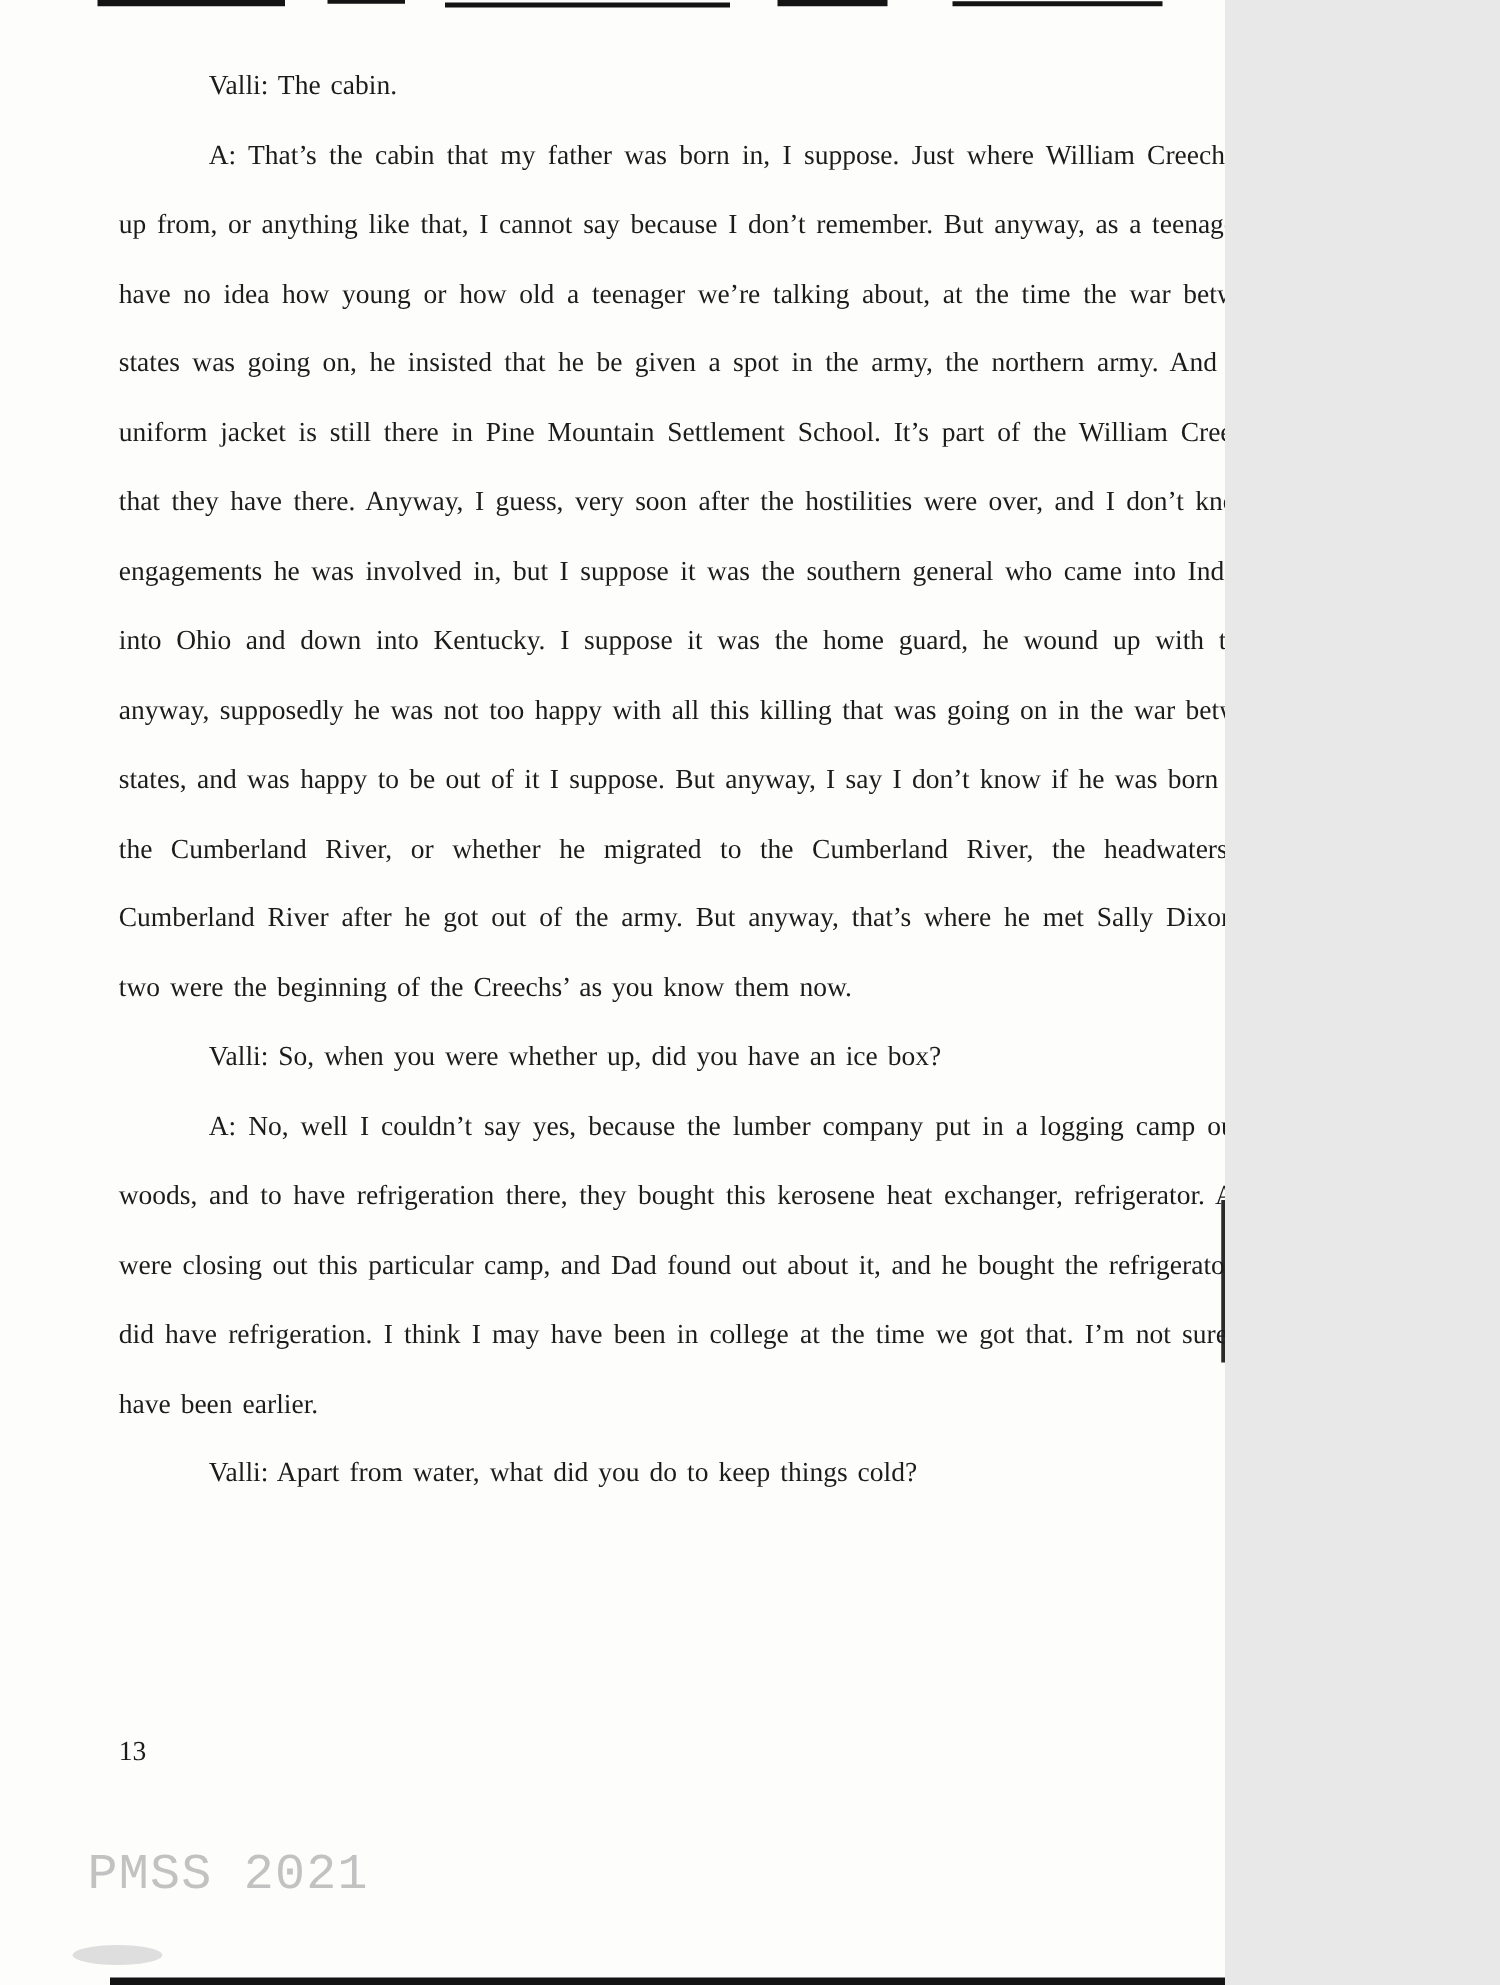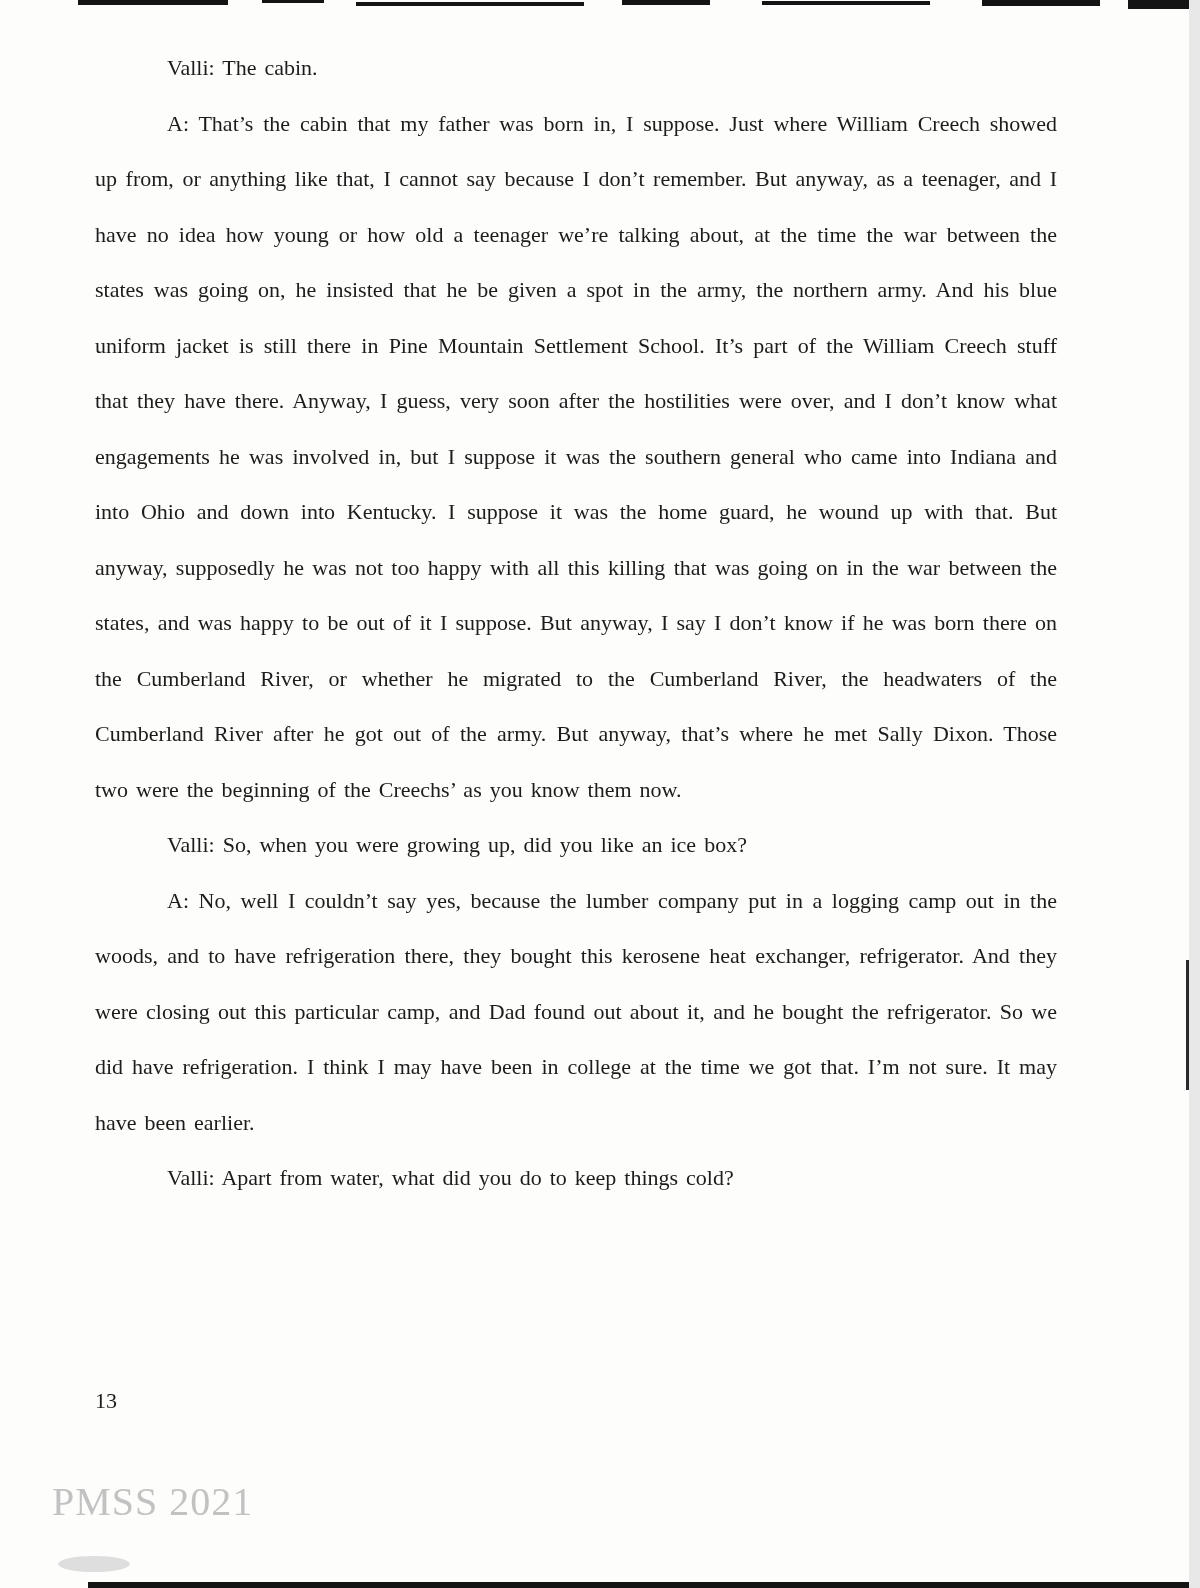--- a/index.html
+++ b/index.html
@@ -2,21 +2,21 @@
 <html><head>
 <meta charset="utf-8">
 <style>
   html, body {
     margin: 0;
     padding: 0;
     background: #e8e8e8;
   }
   .page {
     position: relative;
-    width: 1189px;
+    width: 980px;
     height: 1588px;
     background: #fdfdfc;
     overflow: hidden;
     font-family: "Liberation Serif", serif;
     color: #1c1c1c;
   }
   
   .artifact {
     position: absolute;
     background: #141414;
@@ -39,23 +39,23 @@
     position: absolute;
     left: 95px;
     width: 962px;
     top: 1388px;
     text-align: left;
     font-size: 22px;
     color: #1c1c1c;
   }
   .watermark {
     position: absolute;
-    left: 52px;
+    left: 70px;
     top: 1478px;
-    font-family: Liberation Serif, serif;
+    font-family: Liberation Mono, monospace;
     font-size: 40px;
     letter-spacing: 1px;
     color: #c2c2c2;
     user-select: none;
     text-align: right;
   }
   .smudge {
     position: absolute;
     left: 58px;
     top: 1556px;
@@ -77,21 +77,21 @@
   <div class="artifact" style="left:762px; top:1px; width:168px; height:4px;"></div>
   <div class="artifact" style="left:982px; top:0; width:118px; height:6px;"></div>
   <div class="artifact" style="left:1128px;top:0; width:72px;  height:9px;"></div>
 
   <div class="artifact" style="right:0; top:960px; width:3px; height:130px; background:#2a2a2a;"></div>
   <div class="artifact" style="left:88px; bottom:0; width:1112px; height:6px;"></div>
 
   <div class="transcript">
     <p>Valli:  The cabin.</p>
     <p>A:  That’s the cabin that my father was born in, I suppose.  Just where William Creech showed up from, or anything like that, I cannot say because I don’t remember.  But anyway, as a teenager, and I have no idea how young or how old a teenager we’re talking about, at the time the war between the states was going on, he insisted that he be given a spot in the army, the northern army.  And his blue uniform jacket is still there in Pine Mountain Settlement School.  It’s part of the William Creech stuff that they have there.  Anyway, I guess, very soon after the hostilities were over, and I don’t know what engagements he was involved in, but I suppose it was the southern general who came into Indiana and into Ohio and down into Kentucky.  I suppose it was the home guard, he wound up with that.  But anyway, supposedly he was not too happy with all this killing that was going on in the war between the states, and was happy to be out of it I suppose.  But anyway, I say I don’t know if he was born there on the Cumberland River, or whether he migrated to the Cumberland River, the headwaters of the Cumberland River after he got out of the army.  But anyway, that’s where he met Sally Dixon.  Those two were the beginning of the Creechs’ as you know them now.</p>
-    <p>Valli:  So, when you were growing up, did you like an ice box?</p>
+    <p>Valli:  So, when you were whether up, did you have an ice box?</p>
     <p>A:  No, well I couldn’t say yes, because the lumber company put in a logging camp out in the woods, and to have refrigeration there, they bought this kerosene heat exchanger, refrigerator.  And they were closing out this particular camp, and Dad found out about it, and he bought the refrigerator.  So we did have refrigeration.  I think I may have been in college at the time we got that.  I’m not sure.  It may have been earlier.</p>
     <p>Valli:  Apart from water, what did you do to keep things cold?</p>
   </div>
 
   <div class="page-number">13</div>
 
   <div class="watermark">PMSS 2021</div>
 
   <div class="smudge"></div>
 

